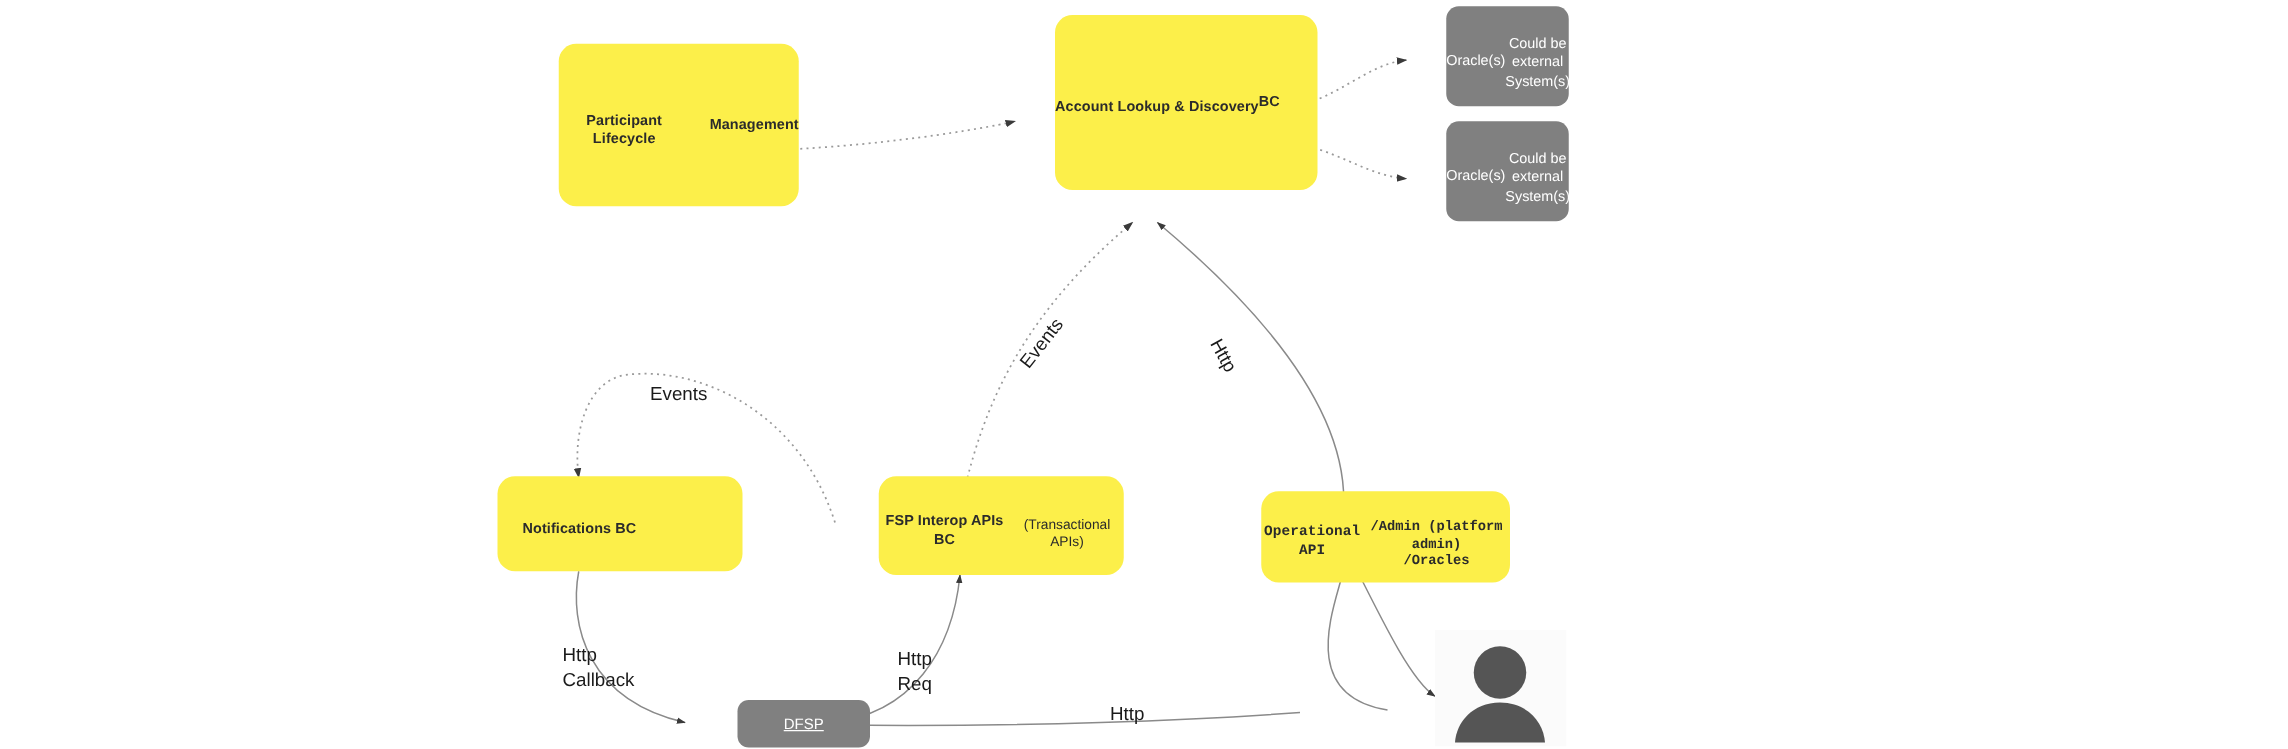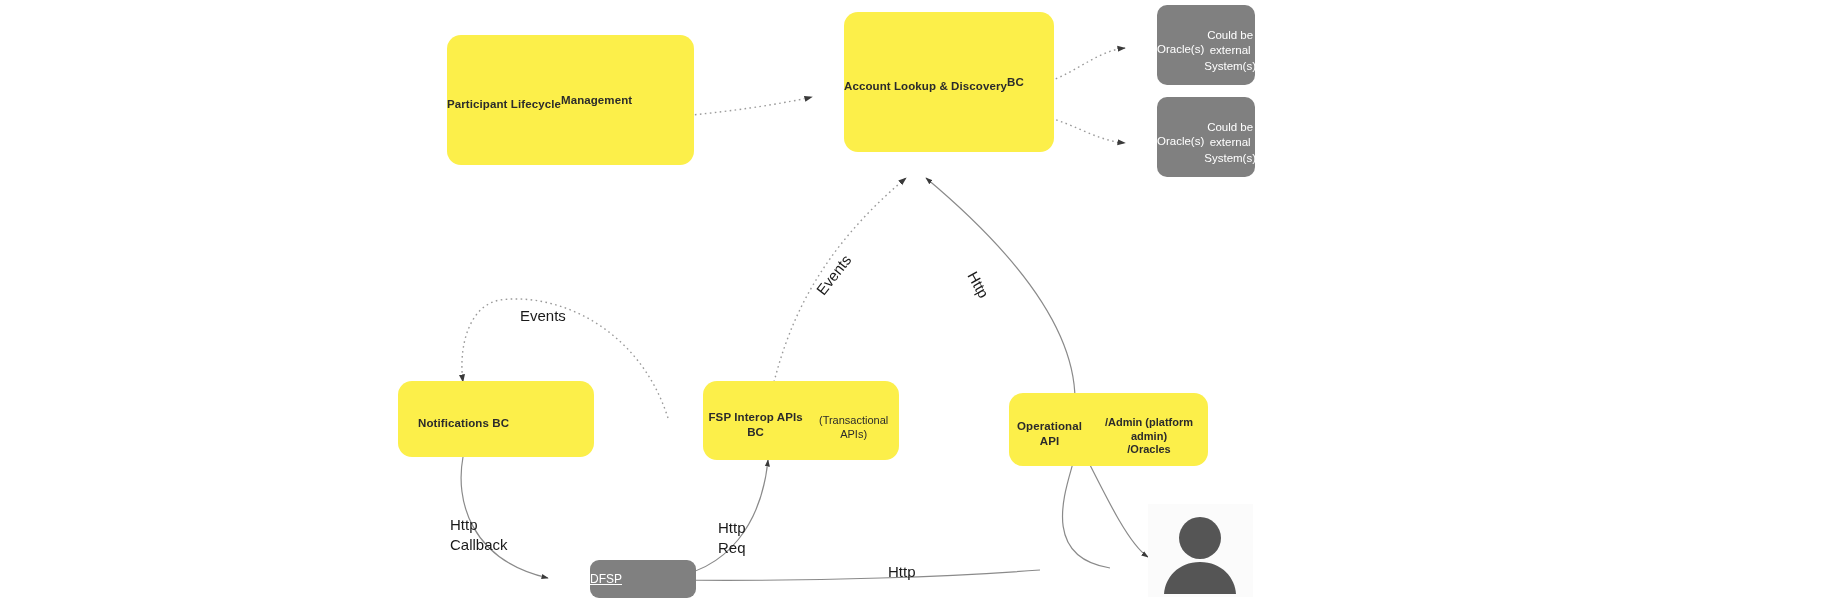--- a/index.html
+++ b/index.html
@@ -70,21 +70,21 @@
   .ext-sub {
     margin-top: 12px;
     font-size: 11.5px;
     font-weight: normal;
     line-height: 1.35;
   }
   .node-dfsp {
     background: #808080;
     border-radius: 9px;
     color: #ffffff;
-    justify-content: flex-start;
+    justify-content: center;
     font-size: 12px;
     text-decoration: underline;
   }
   .edge-label {
     position: absolute;
     font-family: "Liberation Sans", sans-serif;
     font-size: 15px;
     color: #1a1a1a;
     white-space: pre;
     line-height: 1.3;
@@ -168,21 +168,21 @@
     <g>
       <path d="M 1110 568 C 1035 556 1070 480 1075 455" fill="none" stroke="#8a8a8a" stroke-width="1.2" marker-end="url(#arrowSolid)"></path>
     </g>
 
      actor (arrow into person) --&gt;
     <g>
       <path d="M 1085 455 C 1110 505 1130 545 1148 557" fill="none" stroke="#8a8a8a" stroke-width="1.2" marker-end="url(#arrowSolid)"></path>
     </g>
   </svg>
 
-  <div class="node node-bc" style="left:415px; top:35px; width:247px; height:130px;">
+  <div class="node node-bc" style="left:415px; top:35px; width:192px; height:130px;gap:16px;">
     <div class="node-title">Participant Lifecycle</div>
     <div class="node-title" style="margin-top:0">Management</div>
   </div>
 
   <div class="node node-bc" style="left:812px; top:12px; width:210px; height:140px;">
     <div class="node-title">Account Lookup &amp; Discovery</div>
     <div class="node-title" style="margin-top:0">BC</div>
   </div>
 
   <div class="node node-ext" style="left:1125px; top:5px; width:98px; height:80px;">
@@ -201,21 +201,21 @@
 
   <div class="node node-bc" style="left:366px; top:381px; width:196px; height:76px;padding-left:20px;">
     <div class="node-title">Notifications BC</div>
   </div>
 
   <div class="node node-bc" style="left:671px; top:381px; width:196px; height:79px;">
     <div class="node-title">FSP Interop APIs BC</div>
     <div class="node-sub">(Transactional APIs)</div>
   </div>
 
-  <div class="node node-bc" style="left:977px; top:393px; width:199px; height:73px;">
+  <div class="node node-bc" style="left:977px; top:393px; width:199px; height:73px;font-family:Liberation Mono, monospace;">
     <div class="node-title">Operational API</div>
     <div class="node-sub-b" style="white-space:pre-line">/Admin (platform admin)
 /Oracles</div>
   </div>
 
   <div class="node node-dfsp" style="left:558px; top:560px; width:106px; height:38px;">
     <div>DFSP</div>
   </div>
 
   <div class="person" style="left:1148px; top:504px; width:105px; height:93px;">

